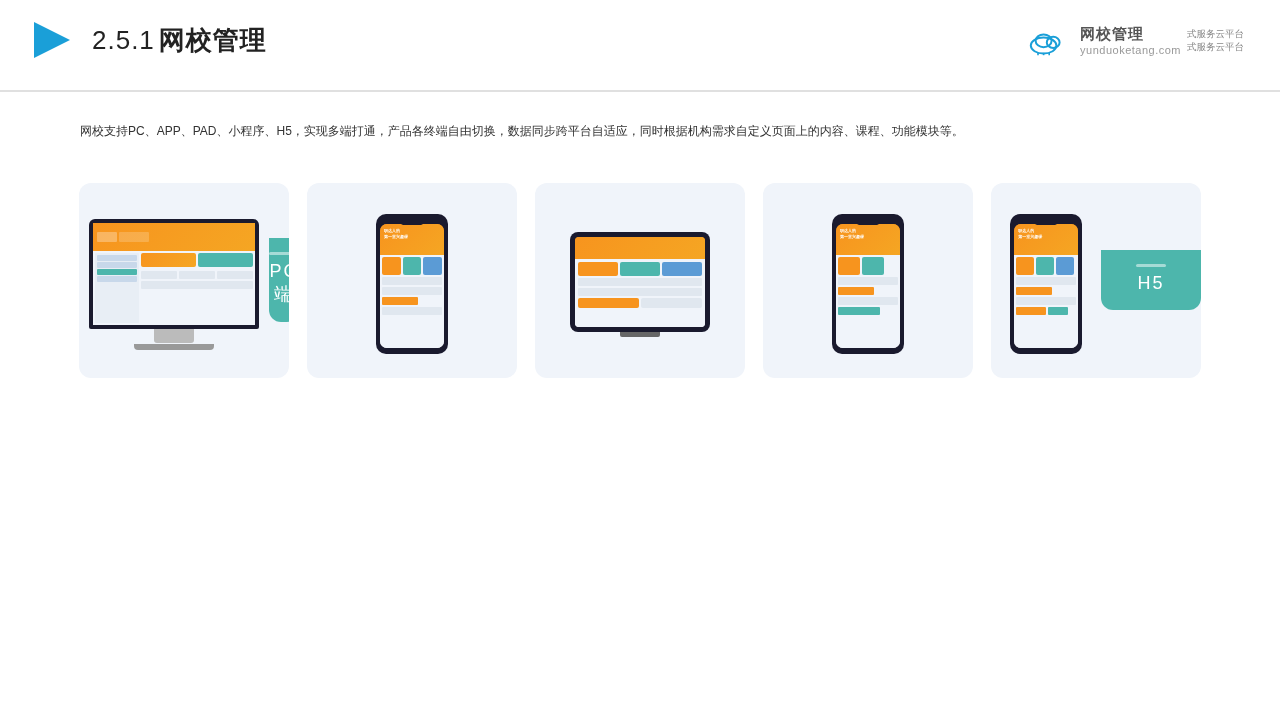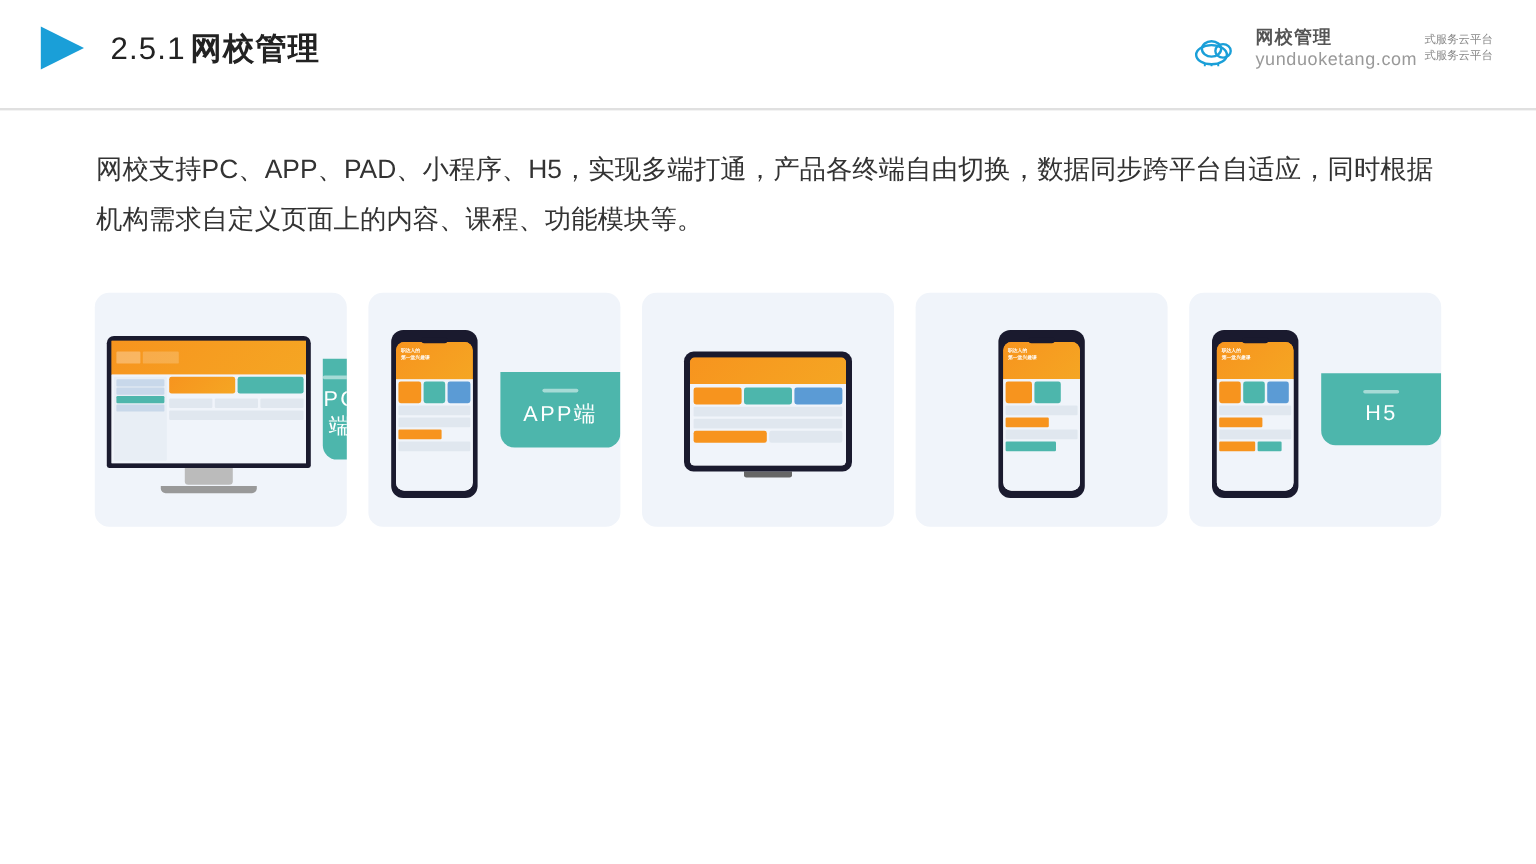--- a/index.html
+++ b/index.html
@@ -56,35 +56,35 @@
       width: 48px;
       height: 32px;
     }
     .brand-text-cn {
       font-size: 15px;
       color: #555;
       font-weight: 600;
       letter-spacing: 1px;
     }
     .brand-text-en {
-      font-size: 15px;
+      font-size: 11px;
       color: #999;
       letter-spacing: 0.5px;
     }
     .brand-slogan {
       font-size: 9.5px;
       color: #888;
       line-height: 1.4;
       text-align: right;
     }
 
     
     .description {
       padding: 28px 80px 10px 80px;
-      font-size: 22px;
+      font-size: 12px;
       color: #333;
       line-height: 1.9;
     }
 
     
     .cards-container {
       display: flex;
       gap: 18px;
       padding: 30px 60px 0 60px;
       justify-content: center;
@@ -409,24 +409,20 @@
               </div>
               <div class="phone-row"></div>
               <div class="phone-row"></div>
               <div class="phone-row-orange"></div>
               <div class="phone-row"></div>
             </div>
           </div>
         </div>
       </div>
     </div>
-    <div class="card-label">
-      <div class="card-label-bar"></div>
-      <span>APP端</span>
-    </div>
   </div>
 
   <div class="card">
     <div class="card-image-area">
       <div class="tablet-mock">
         <div class="tablet-frame">
           <div class="tablet-screen">
             <div class="tablet-screen-top"></div>
             <div class="tablet-screen-body">
               <div class="tablet-row-colored">

